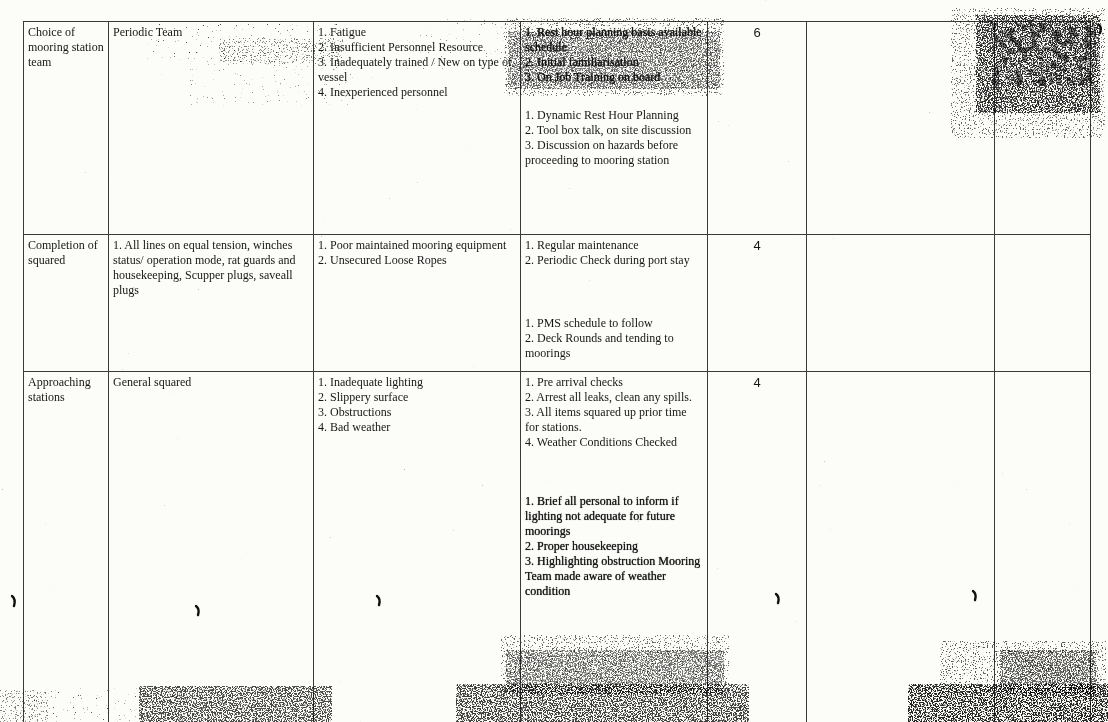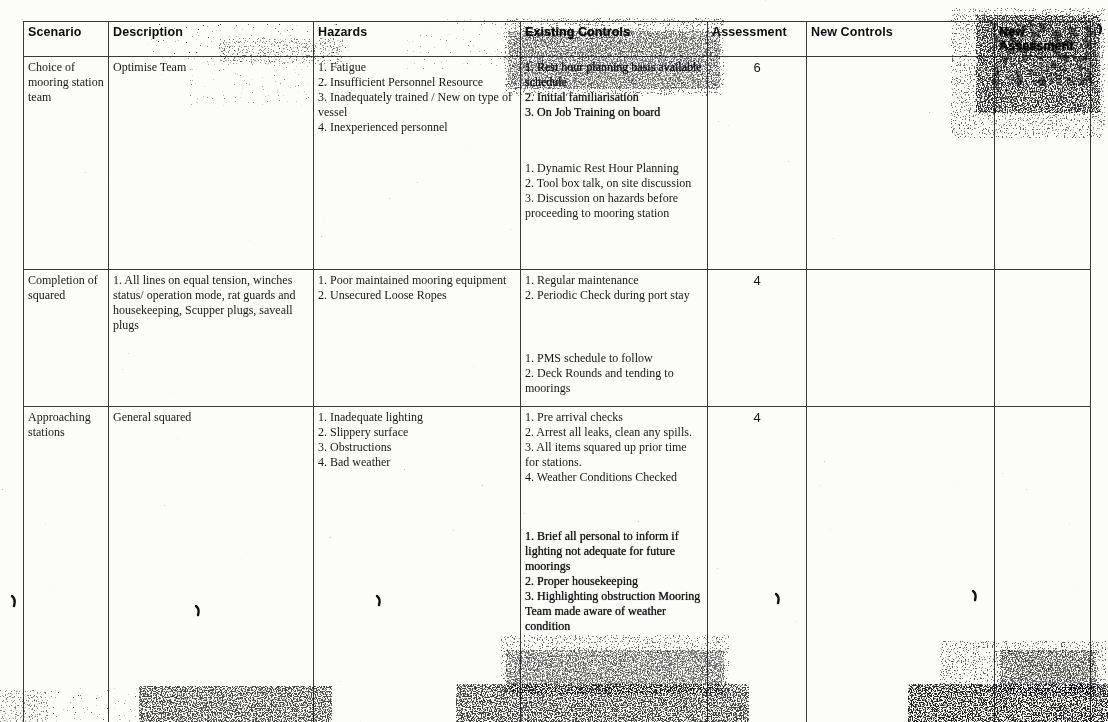--- a/index.html
+++ b/index.html
@@ -41,21 +41,21 @@
     letter-spacing: 0.1px;
     color: #0d0d0d;
   }
   td { font-size: 12px; line-height: 15px; }
   tr.hrow { height: 34px; }
   tr.row1 { height: 213px; }
   tr.row2 { height: 137px; }
   tr.row3 { height: 363px; }
   .cell-text { white-space: pre-line; font-family: Liberation Serif, serif; }
   .assess { text-align: center; font-size: 13px; font-weight: normal; }
-  .gap1 { margin-top: 41px; }
+  .gap1 { margin-top: 23px; }
   .gap2 { margin-top: 48px; }
   .gap3 { margin-top: 44px; }
   .smeared { filter: blur(0.5px); text-shadow: 0 0 1.3px #000; }
   .smudge-text { text-shadow: 0 0 0.8px #222; }
   svg.noise {
     position: absolute;
     left: 0; top: 0;
     pointer-events: none;
   }
   .pm { stroke: #101010; stroke-width: 2.4; fill: none; stroke-linecap: round; }
@@ -69,36 +69,27 @@
     <colgroup>
       <col class="c1">
         <col class="c2">
         <col class="c3">
         <col class="c4">
         <col class="c5">
         <col class="c6">
         <col class="c7">
     </colgroup>
     <tbody>
-        <tr class="hrow">
-      <th>Scenario</th>
-      <th>Description</th>
-      <th>Hazards</th>
-      <th class="smudge-text">Existing Controls</th>
-      <th>Assessment</th>
-      <th>New Controls</th>
-      <th class="smeared">New Assessment</th>
-    </tr>
 
     <tr class="row1">
       <td>
             <div class="cell-text">Choice of mooring station team</div>
           </td>
       <td>
-            <div class="cell-text">Optimise Team</div>
+            <div class="cell-text">Periodic Team</div>
           </td>
       <td>
             <div class="cell-text">1. Fatigue
 2. Insufficient Personnel Resource
 3. Inadequately trained / New on type of vessel
 4. Inexperienced personnel</div>
           </td>
       <td>
         <div class="cell-text smudge-text">1. Rest hour planning basis available schedule
 2. Initial familiarisation

